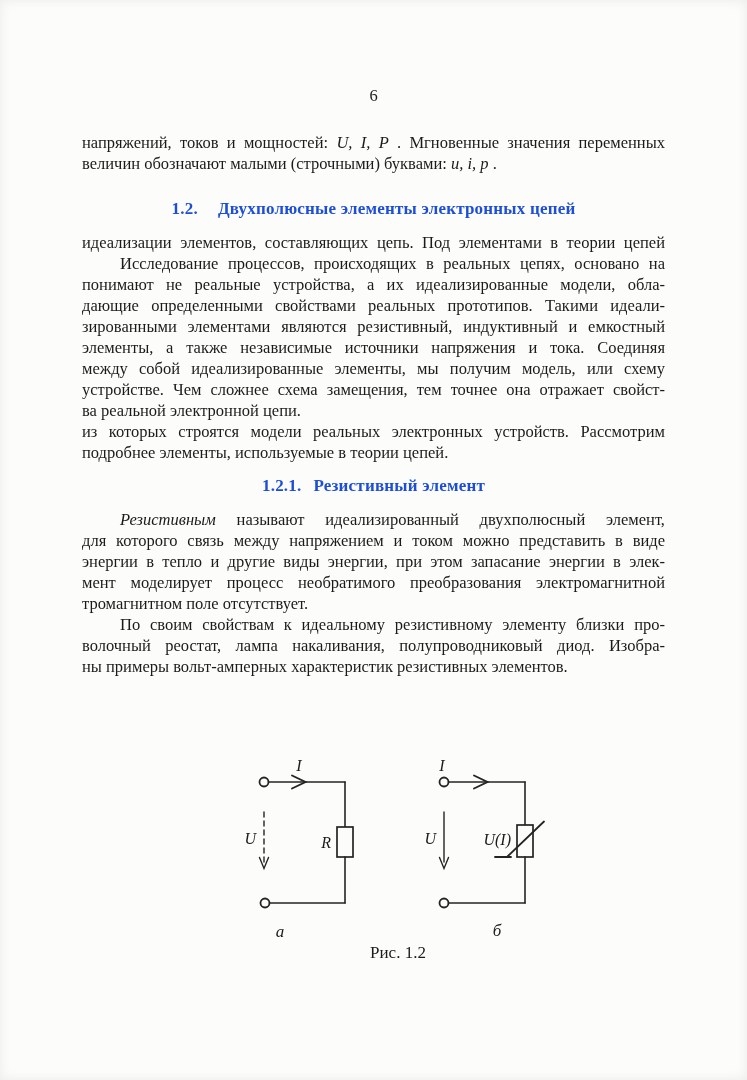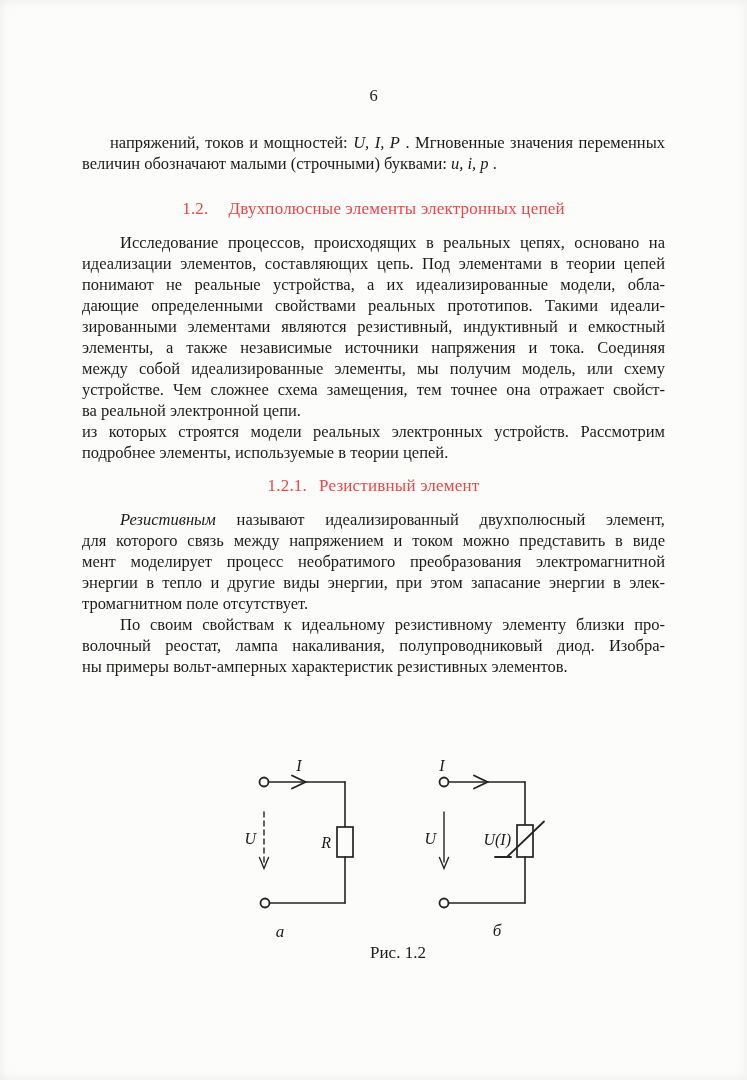--- a/index.html
+++ b/index.html
@@ -17,24 +17,24 @@
     text-align:center; font-size:16.5px; color:#222220;
   }
   .text-column {
     position:absolute; left:82px; top:132px; width:583px;
     font-size:16.5px; line-height:21px;
   }
   .para { margin:0; }
   .para .line { text-align:justify; text-align-last:justify; white-space:normal; }
   .para .line.last { text-align-last:left; }
   .para .line.first { text-indent:38px; }
-  .para.no-indent .line.first { text-indent:0;margin-left:28px; }
+  .para.no-indent .line.first { text-indent:0; }
   .heading {
-    margin:0; text-align:center; font-weight:normal; font-size:17px;
-    line-height:22px; color:#ef4444; letter-spacing:0.2px;
+    margin:0; text-align:center; font-weight:bold; font-size:17px;
+    line-height:22px; color:#1d4ed8; letter-spacing:0.2px;
   }
   .h-main { margin:24px 0 12px 0; }
   .h-sub  { margin:12px 0 12px 0; }
   .hgap-wide   { display:inline-block; width:20px; }
   .hgap-narrow { display:inline-block; width:12px; }
   .figure-svg { position:absolute; left:0; top:0; width:747px; height:1080px; }
   .figure-svg text {
     font-family:"Liberation Serif","DejaVu Serif",serif;
     fill:#1b1b19;
   }
@@ -52,42 +52,42 @@
 
   <div class="text-column">
     <div class="para no-indent">
         <div class="line first"><span>напряжений, токов и мощностей: </span><i>U, I, P</i><span> . Мгновенные значения переменных</span></div>
         <div class="line last"><span>величин обозначают малыми (строчными) буквами: </span><i>u, i, p</i><span> .</span></div>
       </div>
 
     <div class="heading h-main"><span>1.2.</span><span class="hgap-wide"></span><span>Двухполюсные элементы электронных цепей</span></div>
 
     <div class="para">
+        <div class="line"><span>идеализации элементов, составляющих цепь. Под элементами в теории цепей</span></div>
         <div class="line first"><span>Исследование процессов, происходящих в реальных цепях, основано на</span></div>
-        <div class="line"><span>идеализации элементов, составляющих цепь. Под элементами в теории цепей</span></div>
         <div class="line"><span>понимают не реальные устройства, а их идеализированные модели, обла-</span></div>
         <div class="line"><span>дающие определенными свойствами реальных прототипов. Такими идеали-</span></div>
         <div class="line"><span>зированными элементами являются резистивный, индуктивный и емкостный</span></div>
         <div class="line"><span>элементы, а также независимые источники напряжения и тока. Соединяя</span></div>
         <div class="line"><span>между собой идеализированные элементы, мы получим модель, или схему</span></div>
         <div class="line"><span>устройстве. Чем сложнее схема замещения, тем точнее она отражает свойст-</span></div>
         <div class="line last"><span>ва реальной электронной цепи.</span></div>
       </div>
     <div class="para">
         <div class="line"><span>из которых строятся модели реальных электронных устройств. Рассмотрим</span></div>
         <div class="line last"><span>подробнее элементы, используемые в  теории цепей.</span></div>
       </div>
 
     <div class="heading h-sub"><span>1.2.1.</span><span class="hgap-narrow"></span><span>Резистивный элемент</span></div>
 
     <div class="para">
         <div class="line first"><i>Резистивным</i><span> называют идеализированный  двухполюсный элемент,</span></div>
         <div class="line"><span>для которого связь между напряжением и током  можно представить в виде</span></div>
+        <div class="line"><span>энергии в тепло и другие виды энергии, при этом запасание энергии в элек-</span></div>
         <div class="line"><span>мент моделирует процесс необратимого преобразования электромагнитной</span></div>
-        <div class="line"><span>энергии в тепло и другие виды энергии, при этом запасание энергии в элек-</span></div>
         <div class="line last"><span>тромагнитном поле отсутствует.</span></div>
       </div>
     <div class="para">
         <div class="line first"><span>По своим свойствам к идеальному резистивному элементу близки про-</span></div>
         <div class="line"><span>волочный реостат, лампа накаливания, полупроводниковый диод. Изобра-</span></div>
         <div class="line last"><span>ны примеры вольт-амперных характеристик резистивных элементов.</span></div>
       </div>
   </div>
 
   <svg class="figure-svg" viewBox="0 0 747 1080" xmlns="http://www.w3.org/2000/svg">

